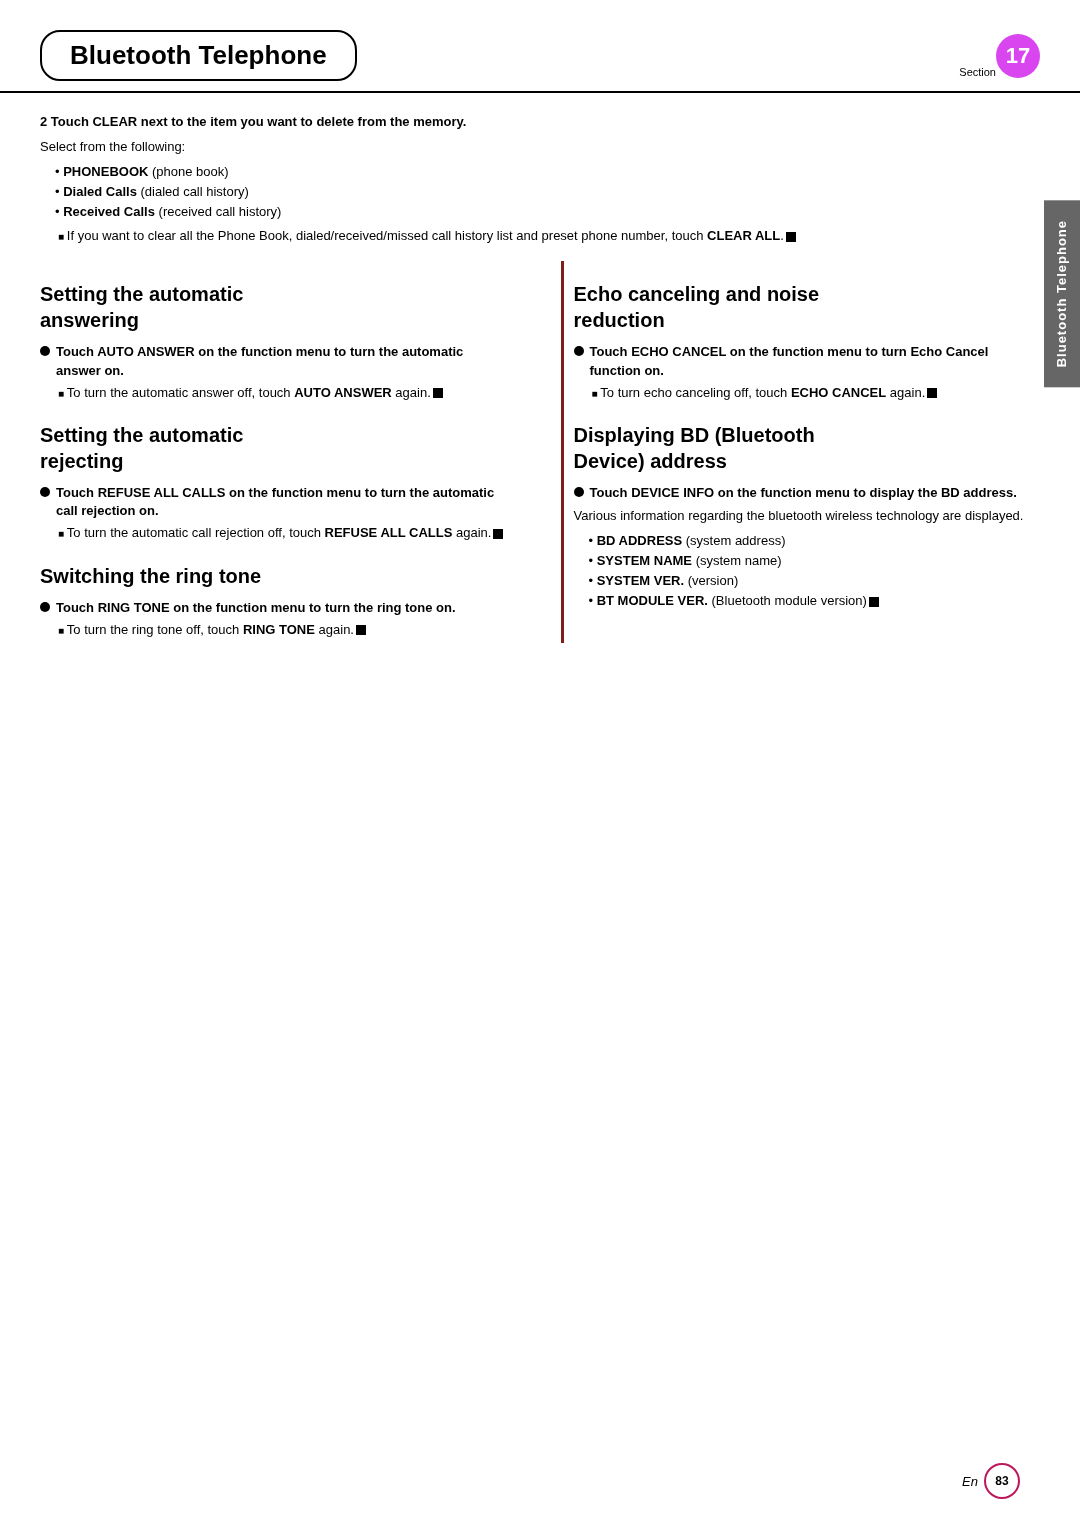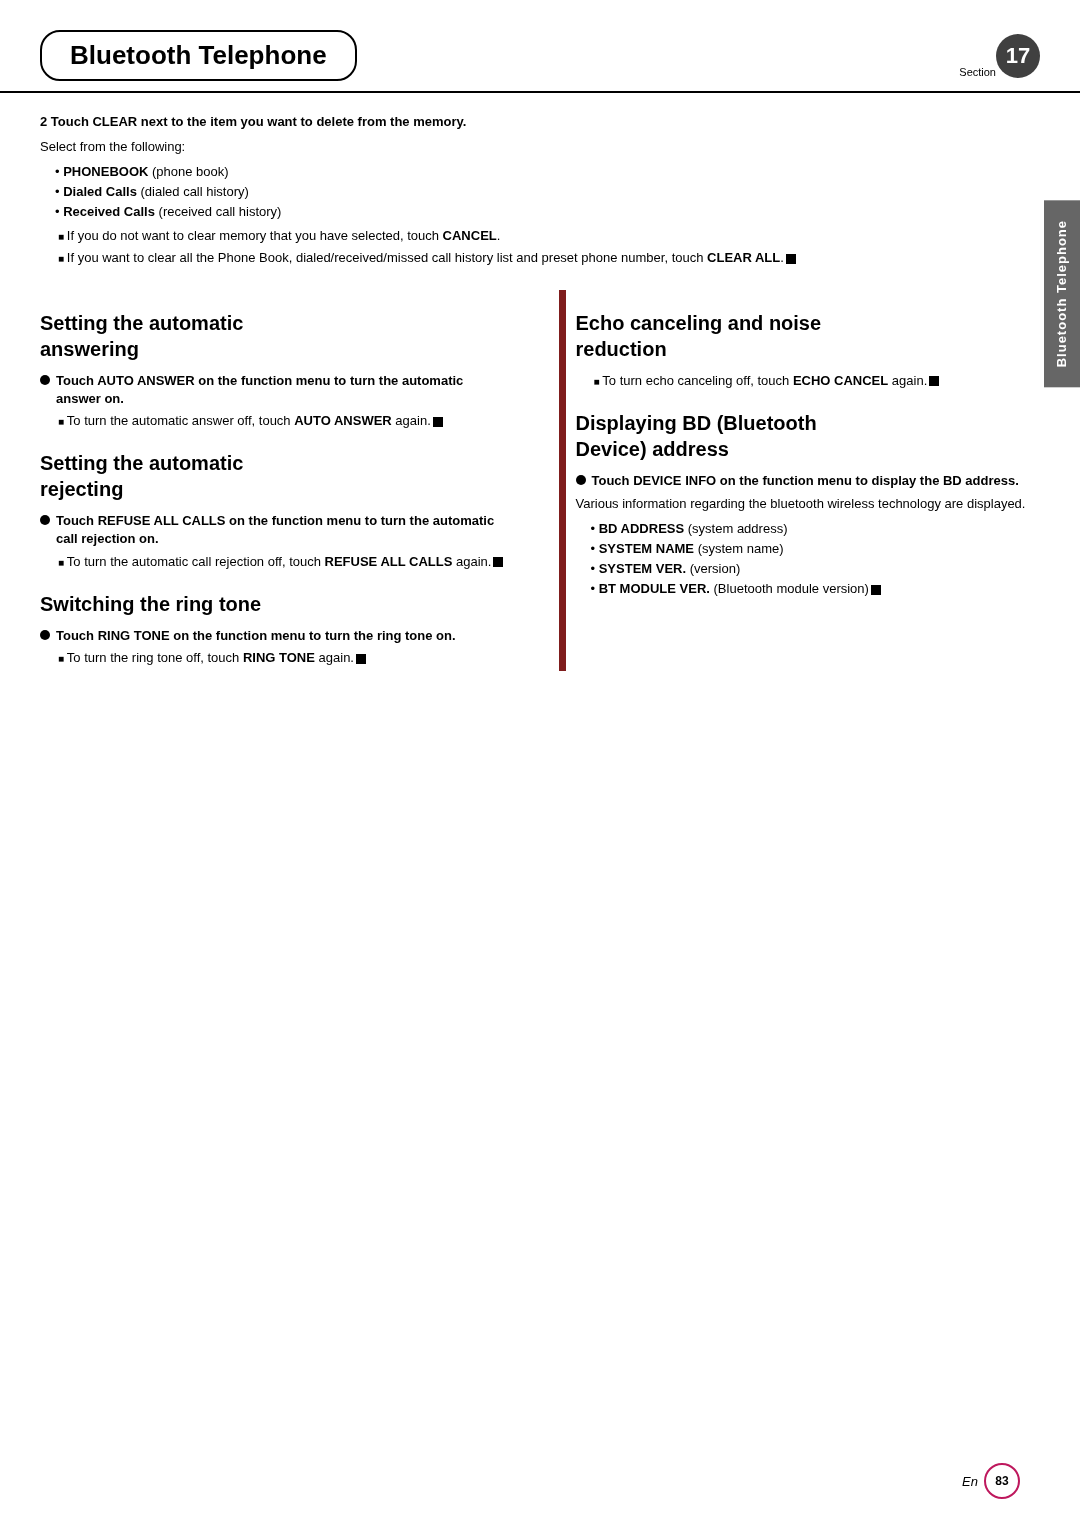--- a/index.html
+++ b/index.html
@@ -47,21 +47,21 @@
     }
 
     .section-label {
       font-size: 11px;
       color: #000;
     }
 
     .section-number {
       font-size: 22px;
       font-weight: bold;
-      background: #404040;
+      background: #d946ef;
       color: #fff;
       border-radius: 50%;
       width: 44px;
       height: 44px;
       display: flex;
       align-items: center;
       justify-content: center;
     }
 
     
@@ -72,21 +72,21 @@
     }
 
     .col-left {
       flex: 1;
       padding-right: 10px;
     }
 
     .col-right {
       flex: 1;
       padding-left: 10px;
-      border-left: 7px solid #7f1d1d;
+      border-left: 3px solid #7f1d1d;
     }
 
     
     .section-title {
       font-size: 20px;
       font-weight: bold;
       margin-bottom: 10px;
       margin-top: 20px;
       line-height: 1.3;
     }
@@ -157,21 +157,21 @@
       width: 10px;
       height: 10px;
       background: #000;
       margin-left: 2px;
       vertical-align: middle;
     }
 
     
     .top-section {
       padding: 0 40px;
-      margin-bottom: 22px;
+      margin-bottom: 16px;
     }
 
     .top-bold-heading {
       font-size: 13px;
       font-weight: bold;
       margin-bottom: 6px;
       line-height: 1.4;
     }
 
     
@@ -238,21 +238,20 @@
   </div>
 
   <div class="top-section">
     <p class="top-bold-heading">2   Touch CLEAR next to the item you want to delete from the memory.</p>
     <p class="normal-text">Select from the following:</p>
     <ul class="bullet-list">
       <li><span class="bold">PHONEBOOK</span> <span>(phone book)</span></li>
       <li><span class="bold">Dialed Calls</span> <span>(dialed call history)</span></li>
       <li><span class="bold">Received Calls</span> <span>(received call history)</span></li>
     </ul>
-    <p class="sub-instruction">If you do not want to clear memory that you have selected, touch <span class="bold">CANCEL</span>.</p>
     <p class="sub-instruction">If you want to clear all the Phone Book, dialed/received/missed call history list and preset phone number, touch <span class="bold">CLEAR ALL</span>.<span class="square-icon"></span></p>
   </div>
 
   <div class="content">
 
     <div class="col-left">
 
       <h2 class="section-title">Setting the automatic<br>answering</h2>
       <div class="instruction-row">
         <span class="circle-bullet"></span>
@@ -272,20 +271,24 @@
         <span class="circle-bullet"></span>
         <span class="instruction-text">Touch RING TONE on the function menu to turn the ring tone on.</span>
       </div>
       <p class="sub-instruction">To turn the ring tone off, touch <span class="bold">RING TONE</span> again.<span class="square-icon"></span></p>
 
     </div>
 
     <div class="col-right">
 
       <h2 class="section-title">Echo canceling and noise<br>reduction</h2>
+      <div class="instruction-row">
+        <span class="circle-bullet"></span>
+        <span class="instruction-text">Touch ECHO CANCEL on the function menu to turn Echo Cancel function on.</span>
+      </div>
       <p class="sub-instruction">To turn echo canceling off, touch <span class="bold">ECHO CANCEL</span> again.<span class="square-icon"></span></p>
 
       <h2 class="section-title">Displaying BD (Bluetooth<br>Device) address</h2>
       <div class="instruction-row">
         <span class="circle-bullet"></span>
         <span class="instruction-text">Touch DEVICE INFO on the function menu to display the BD address.</span>
       </div>
       <p class="normal-text">Various information regarding the bluetooth wireless technology are displayed.</p>
       <ul class="bullet-list">
         <li><span class="bold">BD ADDRESS</span> <span>(system address)</span></li>

